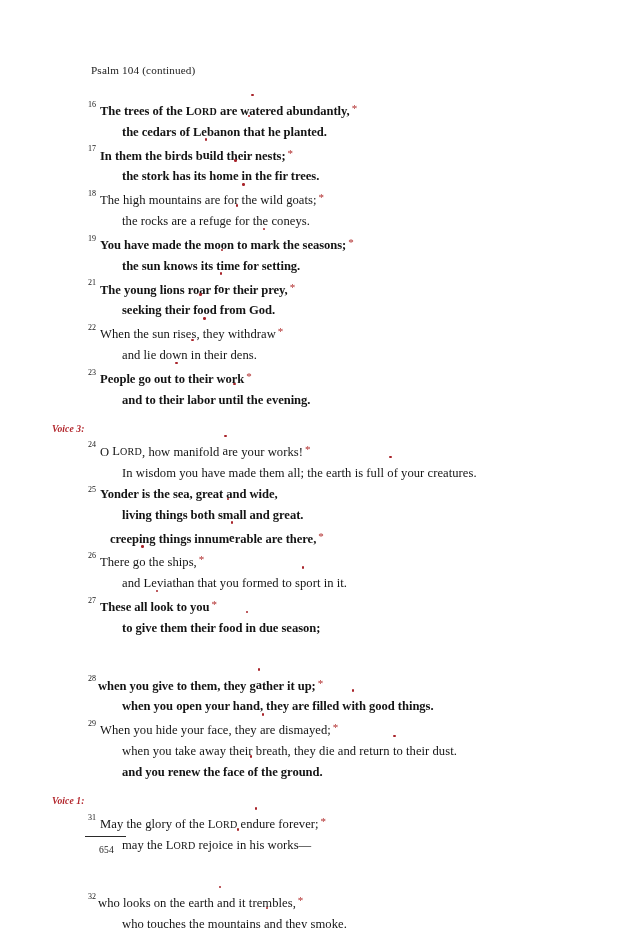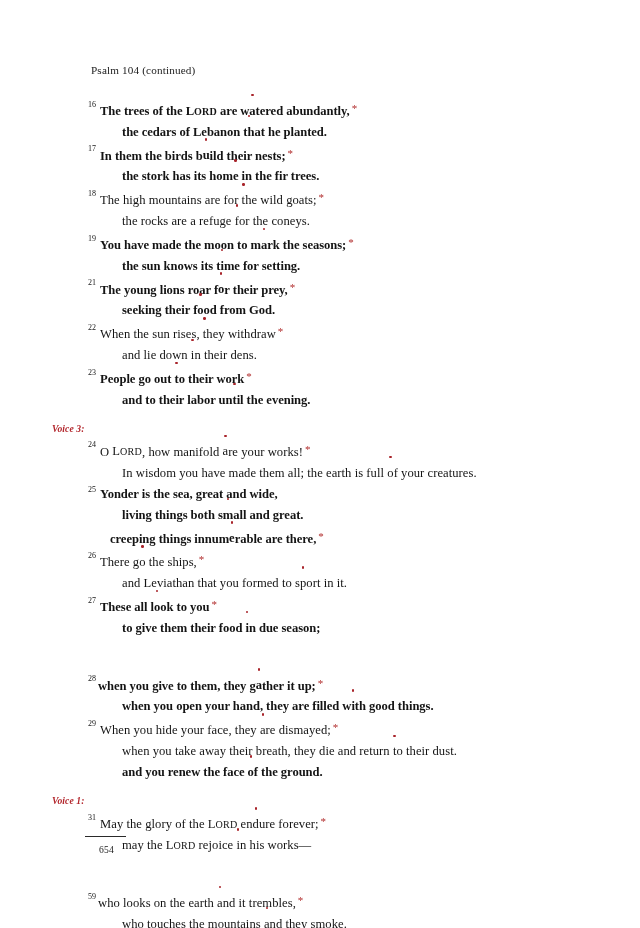--- a/index.html
+++ b/index.html
@@ -223,21 +223,21 @@
       <div class="stanza">
         <div class="vline bold ind-2">and you renew the face <span class="pt">o</span>f the ground.</div>
       </div>
       <div class="sp-before-voice"></div>
       <div class="voice">Voice 1:</div>
       <div class="stanza">
         <div class="vline reg ind-0"><span class="vnum n-wide">31</span>May the glory of the <span class="smallcap"><span class="cap">L</span><span class="sc">ORD</span></span> en<span class="pt">d</span>ure forever;<span class="ast">*</span></div>
         <div class="vline reg ind-2">may the <span class="smallcap"><span class="cap">L</span><span class="sc">ORD</span></span> rejoice <span class="pt">i</span>n his works—</div>
       </div>
       <div class="stanza">
-        <div class="vline reg ind-0b"><span class="vnum n-wide">59</span>who looks on the earth <span class="pt">a</span>nd it trembles,<span class="ast">*</span></div>
+        <div class="vline reg ind-0b"><span class="vnum n-wide">32</span>who looks on the earth <span class="pt">a</span>nd it trembles,<span class="ast">*</span></div>
         <div class="vline reg ind-2">who touches the mountains <span class="pt">a</span>nd they smoke.</div>
       </div>
     </div>
 
   <div class="footer">
     <div class="foot-rule"></div>
     <div class="folio">654</div>
   </div>
 
 </div>

